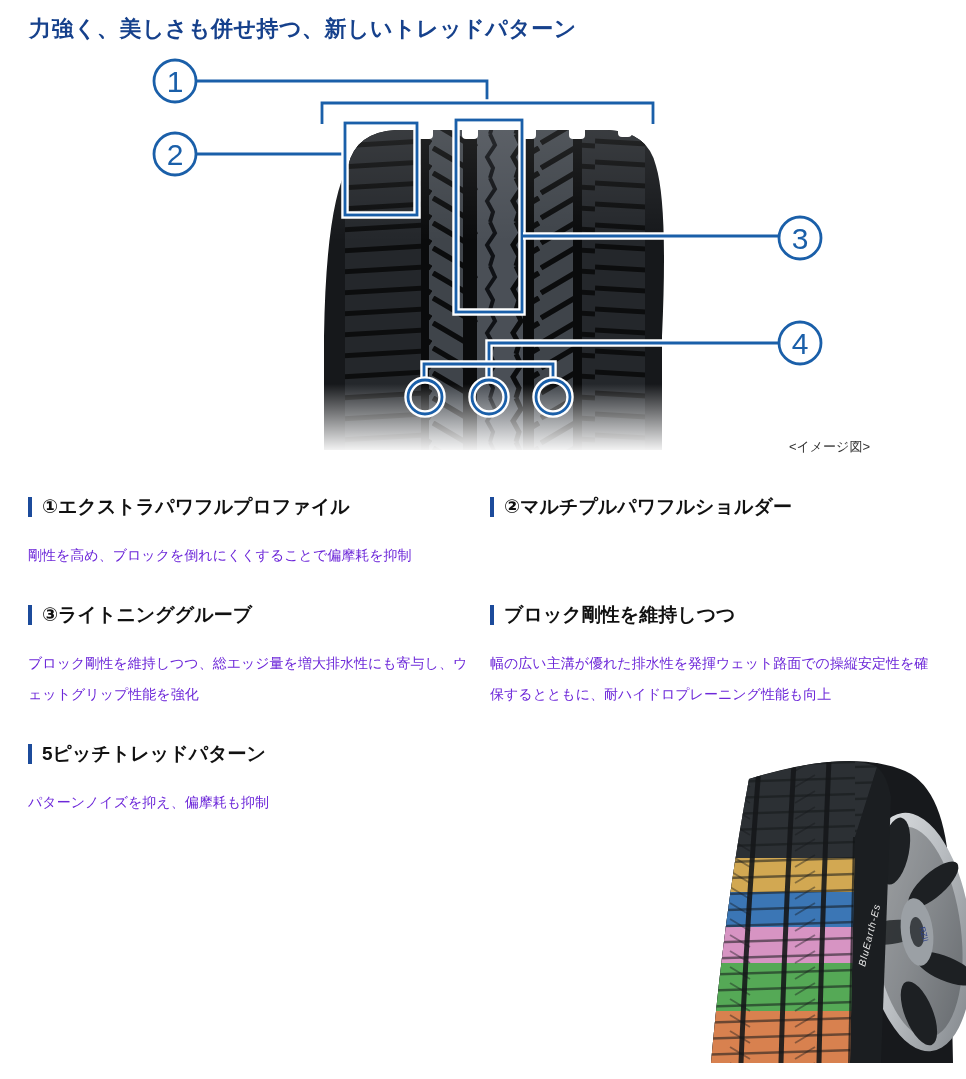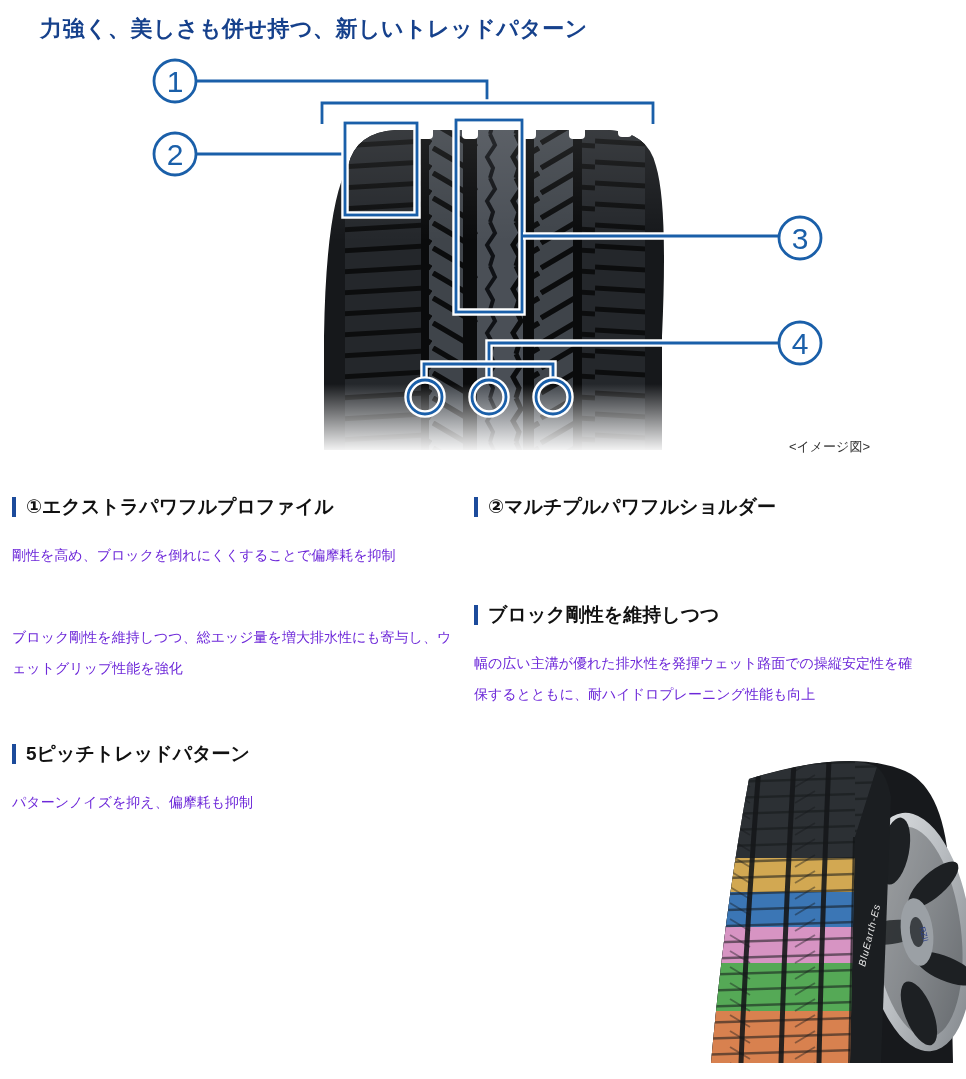--- a/index.html
+++ b/index.html
@@ -1,23 +1,23 @@
 <!DOCTYPE html>
 <html><head>
 <meta charset="utf-8">
 <style>
   html,body{margin:0;padding:0;background:#fff;}
   .page{position:relative;width:966px;height:1079px;background:#fff;overflow:hidden;
         font-family:"Liberation Sans","DejaVu Sans",sans-serif;}
-  h1.page-title{margin:0;padding:14px 0 0 40px;font-size:22px;font-weight:bold;
+  h1.page-title{margin:0;padding:14px 0 0 29px;font-size:22px;font-weight:bold;
         color:#16418c;letter-spacing:.5px;height:32px;}
   .diagram{position:relative;width:966px;height:420px;}
   .diagram svg{position:absolute;left:0;top:0;}
   .image-caption{position:absolute;right:96px;top:392px;font-size:13px;color:#333;}
-  .features{display:grid;grid-template-columns:462px 448px;margin:28px 0 0 12px;}
+  .features{display:grid;grid-template-columns:462px 448px;margin:28px 0 0 28px;}
   .feature{margin-bottom:30px;}
   .feature-heading{display:flex;align-items:center;gap:10px;}
   .feature-heading .bar{width:4px;height:20px;background:#1c4b9b;flex:0 0 4px;}
   .feature-heading .txt{font-size:19px;font-weight:bold;color:#111;}
   .feature p{margin:20px 0 0;font-size:14px;line-height:31.5px;color:#6d28d9;width:440px;}
   .pitch-photo{position:absolute;left:695px;top:757px;width:271px;height:306px;}
   .co{stroke:#1a5fa9;stroke-width:2.8;fill:none;}
   .cas{stroke:#ffffff;stroke-width:7.5;fill:none;}
   .num{fill:#1a5fa9;font-size:30px;font-family:"Liberation Sans","DejaVu Sans",sans-serif;}
 </style>
@@ -158,20 +158,24 @@
       </div>
       <p>剛性を高め、ブロックを倒れにくくすることで偏摩耗を抑制</p>
     </div>
     <div class="feature">
       <div class="feature-heading">
         <span class="bar"></span>
         <span class="txt">②マルチプルパワフルショルダー</span>
       </div>
     </div>
     <div class="feature">
+      <div class="feature-heading">
+        <span class="bar"></span>
+        <span class="txt">③ライトニンググルーブ</span>
+      </div>
       <p>ブロック剛性を維持しつつ、総エッジ量を増大排水性にも寄与し、ウェットグリップ性能を強化</p>
     </div>
     <div class="feature">
       <div class="feature-heading">
         <span class="bar"></span>
         <span class="txt">ブロック剛性を維持しつつ</span>
       </div>
       <p>幅の広い主溝が優れた排水性を発揮ウェット路面での操縦安定性を確保するとともに、耐ハイドロプレーニング性能も向上</p>
     </div>
     <div class="feature">

